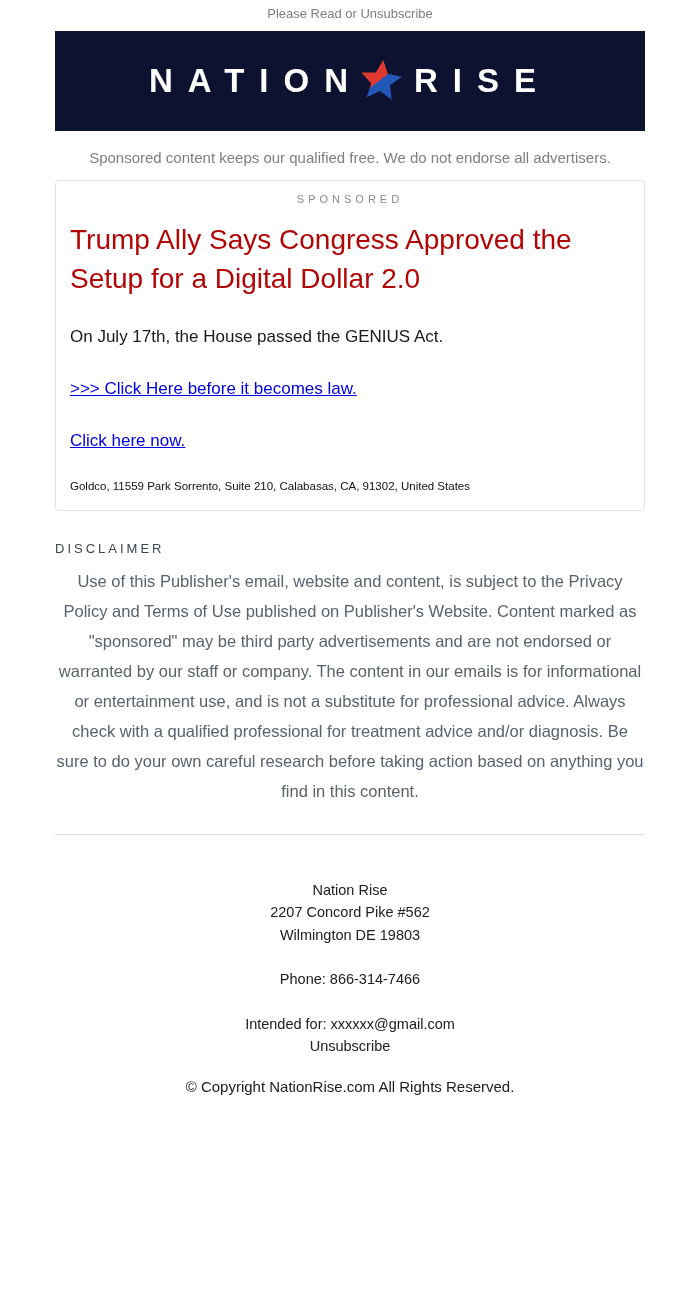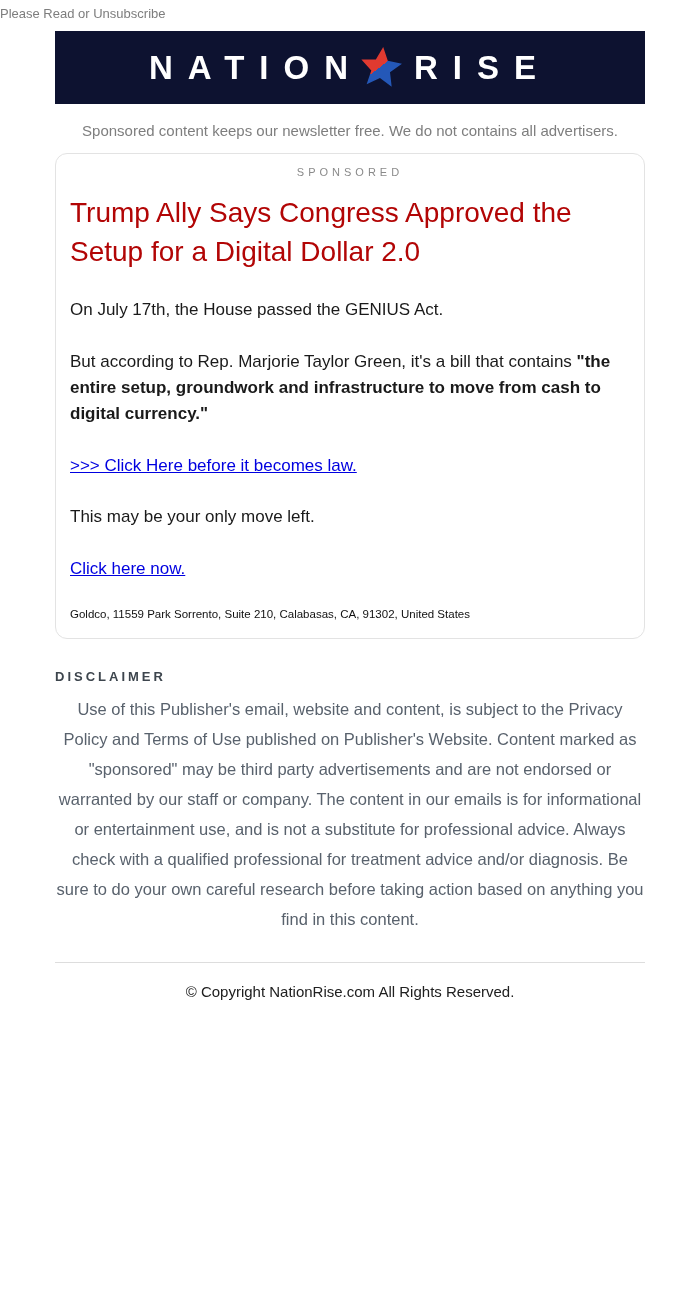--- a/index.html
+++ b/index.html
@@ -6,29 +6,29 @@
   body {
     background: #ffffff;
     font-family: "Liberation Sans", sans-serif;
     color: #1a1a1a;
     padding-top: 4px;
   }
   .page { width: 700px; margin: 0 auto; }
   .content { width: 590px; margin: 0 auto; }
 
   .top-note {
-    text-align: left;
+    text-align: center;
     font-size: 13px;
     color: #7d7d7d;
     padding: 2px 0 10px 0;
   }
 
   .banner {
     background: #0d1230;
-    height: 73px;
+    height: 100px;
     display: flex;
     align-items: center;
     justify-content: center;
   }
   .brand {
     display: flex;
     align-items: center;
     color: #ffffff;
     font-size: 33px;
     font-weight: 700;
@@ -44,21 +44,21 @@
 
   .sponsor-note {
     text-align: center;
     font-size: 15px;
     color: #7e7e7e;
     margin: 18px 0 14px 0;
   }
 
   .card {
     border: 1px solid #e3e3e3;
-    border-radius: 12px;
+    border-radius: 4px;
     background: #ffffff;
     padding: 12px 14px 18px 14px;
   }
   .sponsored-label {
     text-align: center;
     font-size: 11px;
     letter-spacing: 4px;
     color: #8a8a8a;
     margin-bottom: 16px;
   }
@@ -85,21 +85,21 @@
   }
   .advertiser {
     font-size: 11.5px;
     color: #111111;
     margin-top: 6px;
   }
 
   .disclaimer { margin-top: 30px; }
   .disclaimer-title {
     font-size: 13px;
-    font-weight: 700;
+    font-weight: 400;
     letter-spacing: 3px;
     color: #3d454d;
     margin-bottom: 10px;
   }
   .disclaimer-body {
     font-size: 16.5px;
     line-height: 1.82;
     color: #59626d;
     text-align: center;
   }
@@ -147,45 +147,53 @@
                 <stop offset="0.5" stop-color="#2458b8"></stop>
               </linearGradient>
             </defs>
             <path d="M12 1.4l3 6.7 7.2.7-5.5 4.9 1.6 7.1L12 17l-6.3 3.8 1.6-7.1-5.5-4.9 7.2-.7z" fill="url(#starGrad)"></path>
           </svg>
         </span>
         <span class="word">RISE</span>
       </div>
     </div>
 
-    <div class="sponsor-note">Sponsored content keeps our newsletter free. We do not contains all advertisers.</div>
+    <div class="sponsor-note">Sponsored content keeps our qualified free. We do not endorse all advertisers.</div>
 
     <div class="card">
       <div class="sponsored-label">SPONSORED</div>
 
       <h1 class="headline">Trump Ally Says Congress Approved the Setup for a Digital Dollar 2.0</h1>
 
       <p>On July 17th, the House passed the GENIUS Act.</p>
 
-      <p><span>But according to Rep. Marjorie Taylor Green, it's a bill that contains </span><span class="bold">"the entire setup, groundwork and infrastructure to move from cash to digital currency."</span></p>
 
       <p><a class="cta">&gt;&gt;&gt; Click Here before it becomes law.</a></p>
 
 
-      <p>This may be your only move left.</p>
 
       <p><a class="cta">Click here now.</a></p>
 
       <div class="advertiser">Goldco, 11559 Park Sorrento, Suite 210, Calabasas, CA, 91302, United States</div>
     </div>
 
     <div class="disclaimer">
       <div class="disclaimer-title">DISCLAIMER</div>
       <p class="disclaimer-body">Use of this Publisher's email, website and content, is subject to the Privacy Policy and Terms of Use published on Publisher's Website. Content marked as "sponsored" may be third party advertisements and are not endorsed or warranted by our staff or company. The content in our emails is for informational or entertainment use, and is not a substitute for professional advice. Always check with a qualified professional for treatment advice and/or diagnosis. Be sure to do your own careful research before taking action based on anything you find in this content.</p>
     </div>
 
     <hr class="divider">
 
+    <div class="footer">
+      <div>Nation Rise</div>
+      <div>2207 Concord Pike #562</div>
+      <div>Wilmington DE 19803</div>
+      <div class="gap"></div>
+      <div>Phone: 866-314-7466</div>
+      <div class="gap"></div>
+      <div>Intended for: xxxxxx@gmail.com</div>
+      <div><a class="unsub">Unsubscribe</a></div>
+    </div>
 
     <div class="copyright">© Copyright NationRise.com All Rights Reserved.</div>
 
   </div>
 </div>
 
 </body></html>

